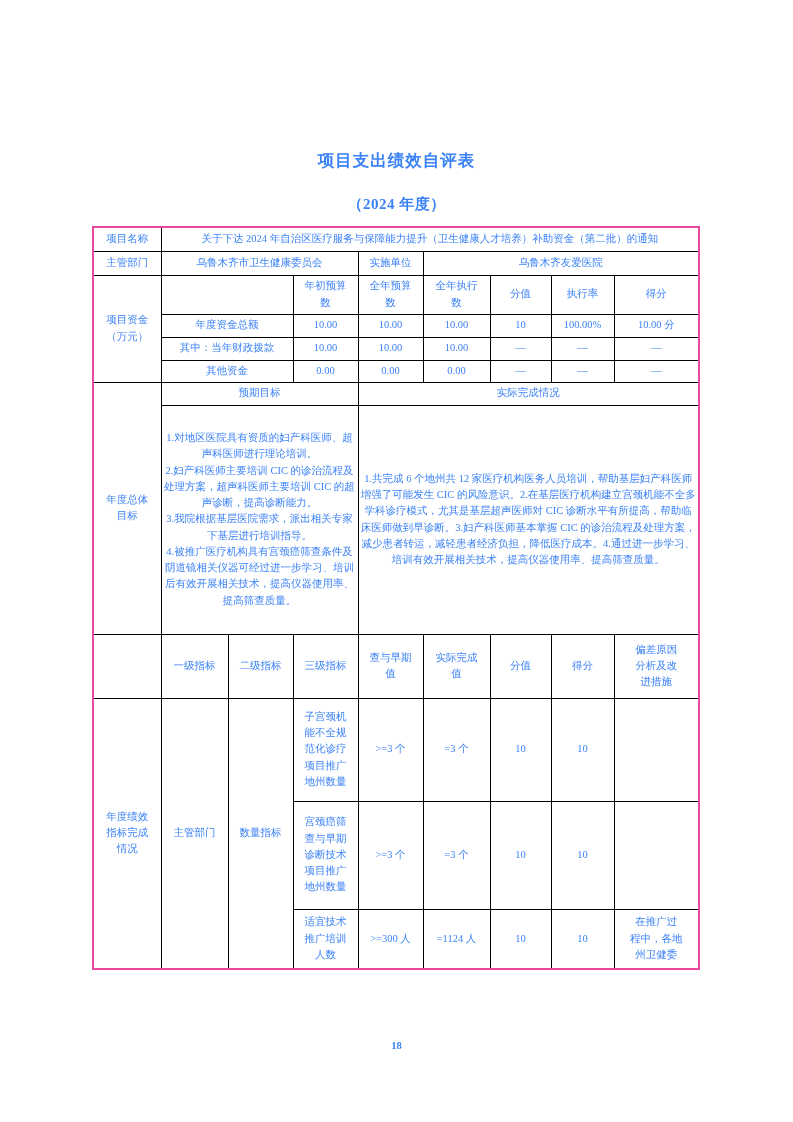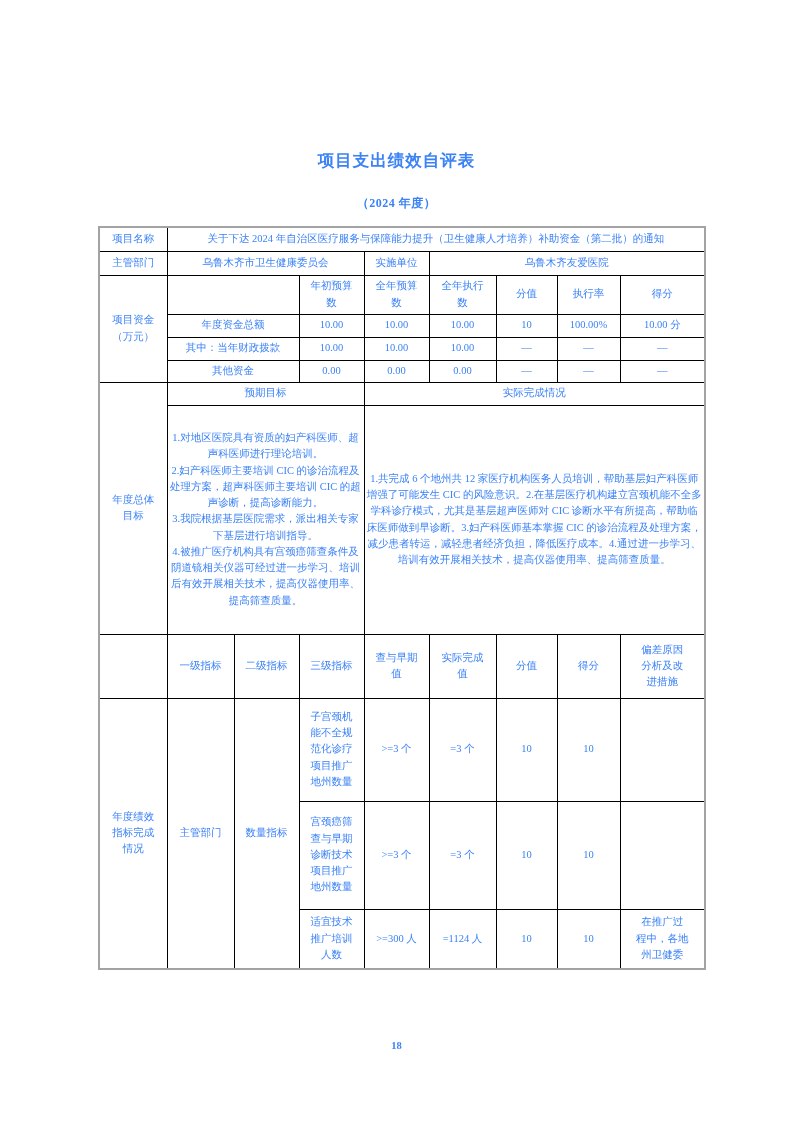--- a/index.html
+++ b/index.html
@@ -18,31 +18,31 @@
     top: 150px; left: 0; width: 100%;
     text-align: center;
     font-size: 16.5px;
     letter-spacing: 1px;
     font-weight: 600;
   }
   .doc-subtitle {
     position: absolute;
     top: 195px; left: 0; width: 100%;
     text-align: center;
-    font-size: 12px;
+    font-size: 15px;
     font-weight: 600;
     letter-spacing: 0.5px;
   }
   table.eval-table {
     position: absolute;
-    top: 226px; left: 98px;
+    top: 226px; left: 92px;
     width: 606px;
     border-collapse: collapse;
     table-layout: fixed;
-    border: 2px solid #a3a3a3;
+    border: 2px solid #ec4899;
   }
   .eval-table td {
     border: 1.5px solid #000;
     text-align: center;
     vertical-align: middle;
     font-size: 10.5px;
     line-height: 1.55;
     padding: 1px 2px;
     overflow: hidden;
     word-break: break-all;

